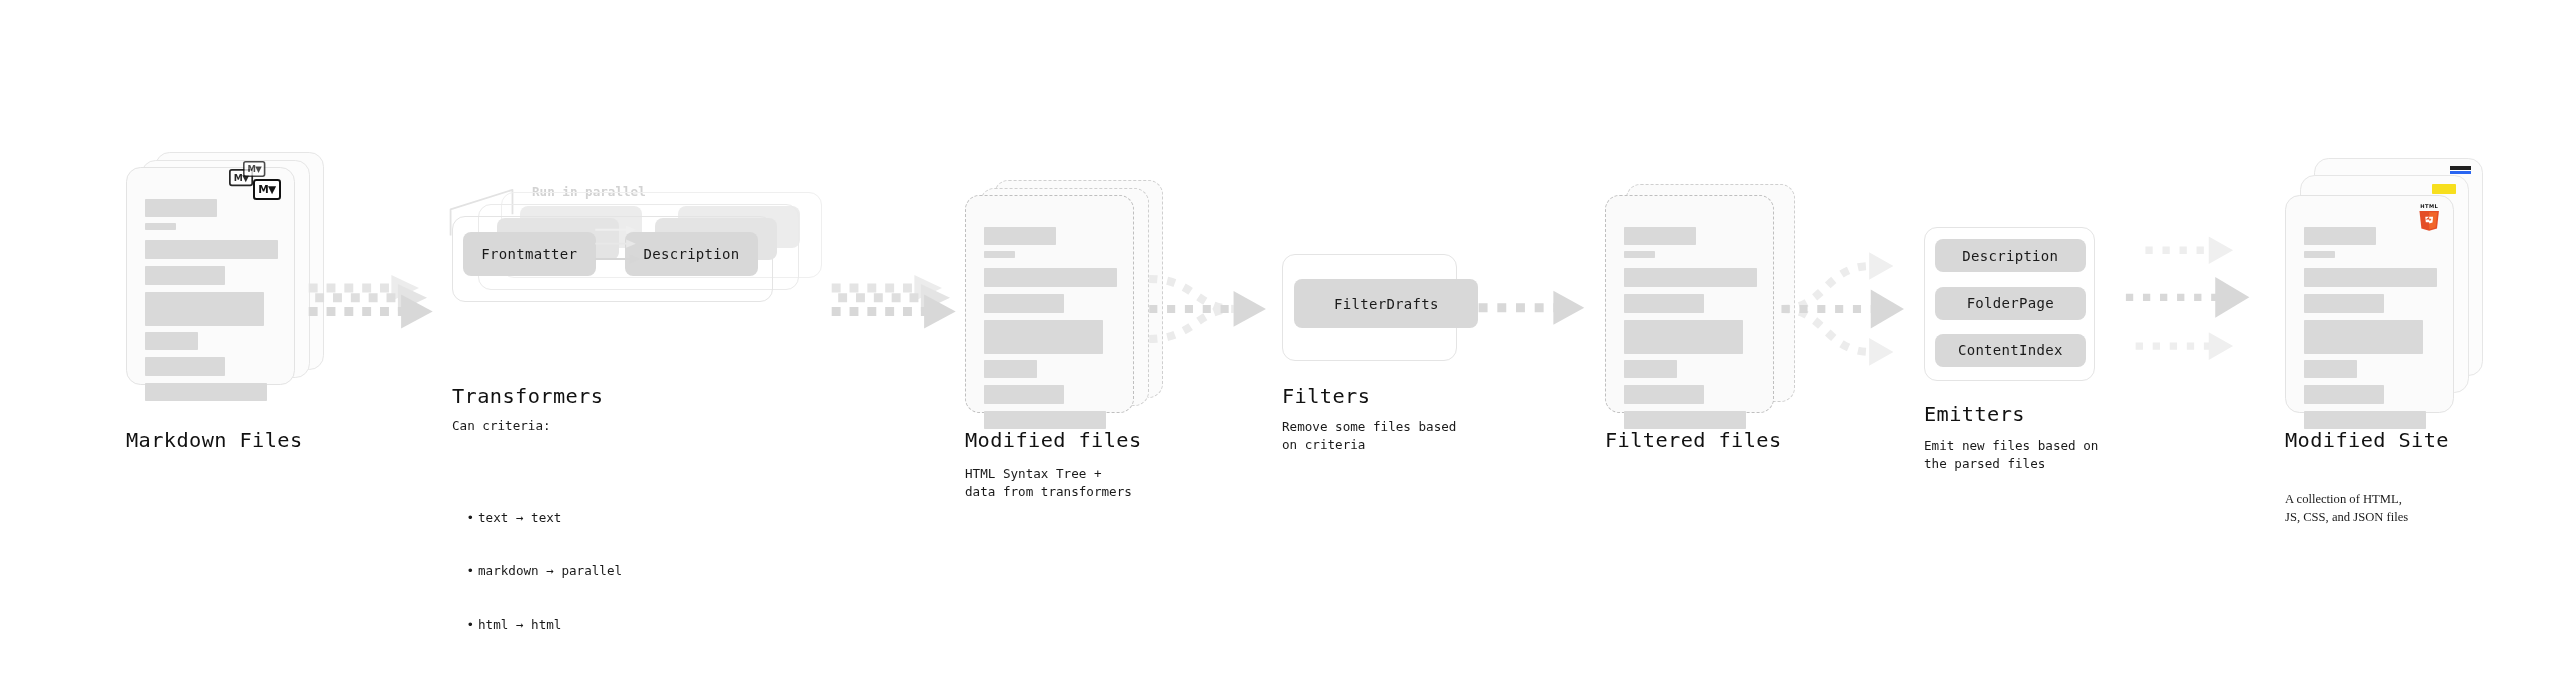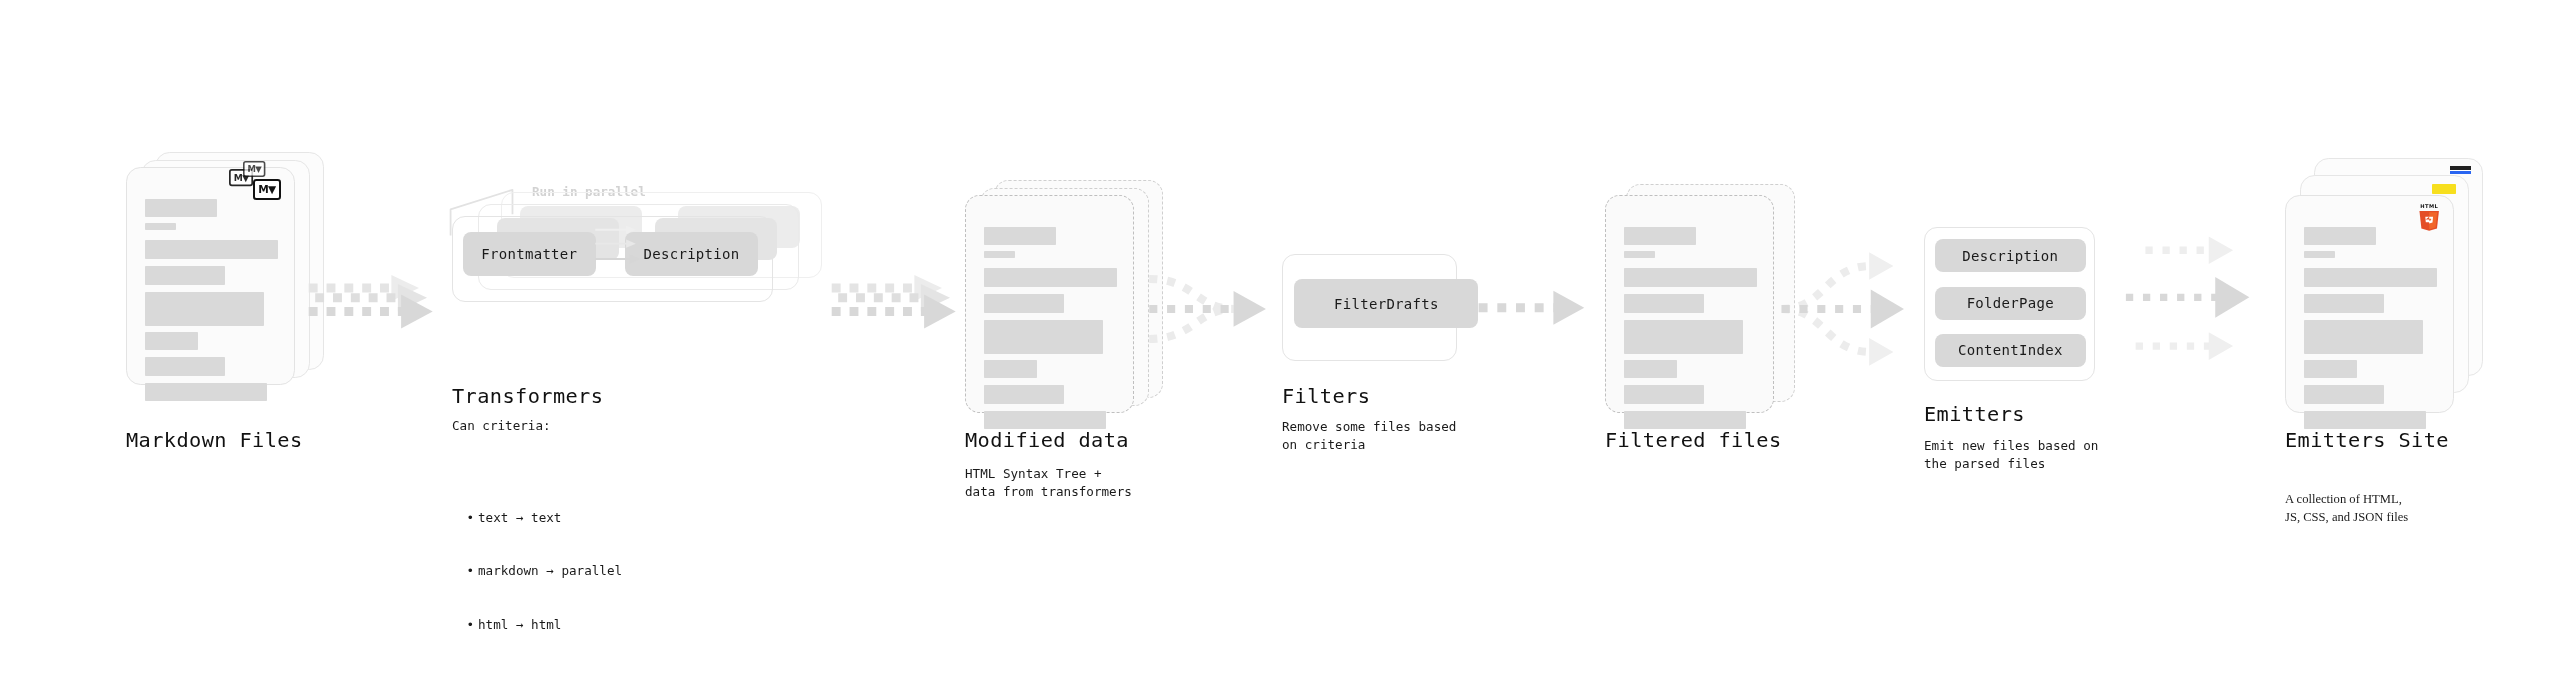--- a/index.html
+++ b/index.html
@@ -229,21 +229,21 @@
           <div class="bar" style="width: 31px; height: 7.3px; margin-top: 5.7px;"></div>
           <div class="bar" style="width: 133px; height: 19.5px; margin-top: 9.8px;"></div>
           <div class="bar" style="width: 80px; height: 19.5px; margin-top: 6.5px;"></div>
           <div class="bar" style="width: 119px; height: 34px; margin-top: 6.5px;"></div>
           <div class="bar" style="width: 53px; height: 18px; margin-top: 6.5px;"></div>
           <div class="bar" style="width: 80px; height: 19.5px; margin-top: 6.5px;"></div>
           <div class="bar" style="width: 122px; height: 18px; margin-top: 6.5px;"></div>
         </div>
     </div>
   </div>
-  <div class="title" style="left:965px;top:428px;">Modified data</div>
+  <div class="title" style="left:965px;top:428px;">Modified files</div>
   <div class="subtitle" style="left:965px;top:465px;">HTML Syntax Tree +
 data from transformers</div>
 
   <div class="node" style="left:1146px;top:264px;">
     <svg width="154" height="98" viewBox="0 0 190 120">
       <g fill="none" stroke-width="10" stroke-dasharray="10 12" stroke-linecap="butt">
         <path d="M 4 18 C 60 18 62 55 108 55" stroke="#ebebeb"></path>
         <path d="M 4 92 C 60 92 62 55 108 55" stroke="#ebebeb"></path>
         <line x1="4" y1="55" x2="112" y2="55" stroke="#d8d8d8"></line>
       </g>
@@ -358,18 +358,18 @@
           <div class="bar" style="width: 31px; height: 7.3px; margin-top: 5.7px;"></div>
           <div class="bar" style="width: 133px; height: 19.5px; margin-top: 9.8px;"></div>
           <div class="bar" style="width: 80px; height: 19.5px; margin-top: 6.5px;"></div>
           <div class="bar" style="width: 119px; height: 34px; margin-top: 6.5px;"></div>
           <div class="bar" style="width: 53px; height: 18px; margin-top: 6.5px;"></div>
           <div class="bar" style="width: 80px; height: 19.5px; margin-top: 6.5px;"></div>
           <div class="bar" style="width: 122px; height: 18px; margin-top: 6.5px;"></div>
         </div>
     </div>
   </div>
-  <div class="title" style="left:2285px;top:428px;">Emitters Site</div>
+  <div class="title" style="left:2285px;top:428px;">Modified Site</div>
   <div class="subtitle" style="left:2285px;top:491px;font-family:Liberation Serif, serif;">A collection of HTML,
 JS, CSS, and JSON files</div>
 
 </div>
 
 
 </body></html>

